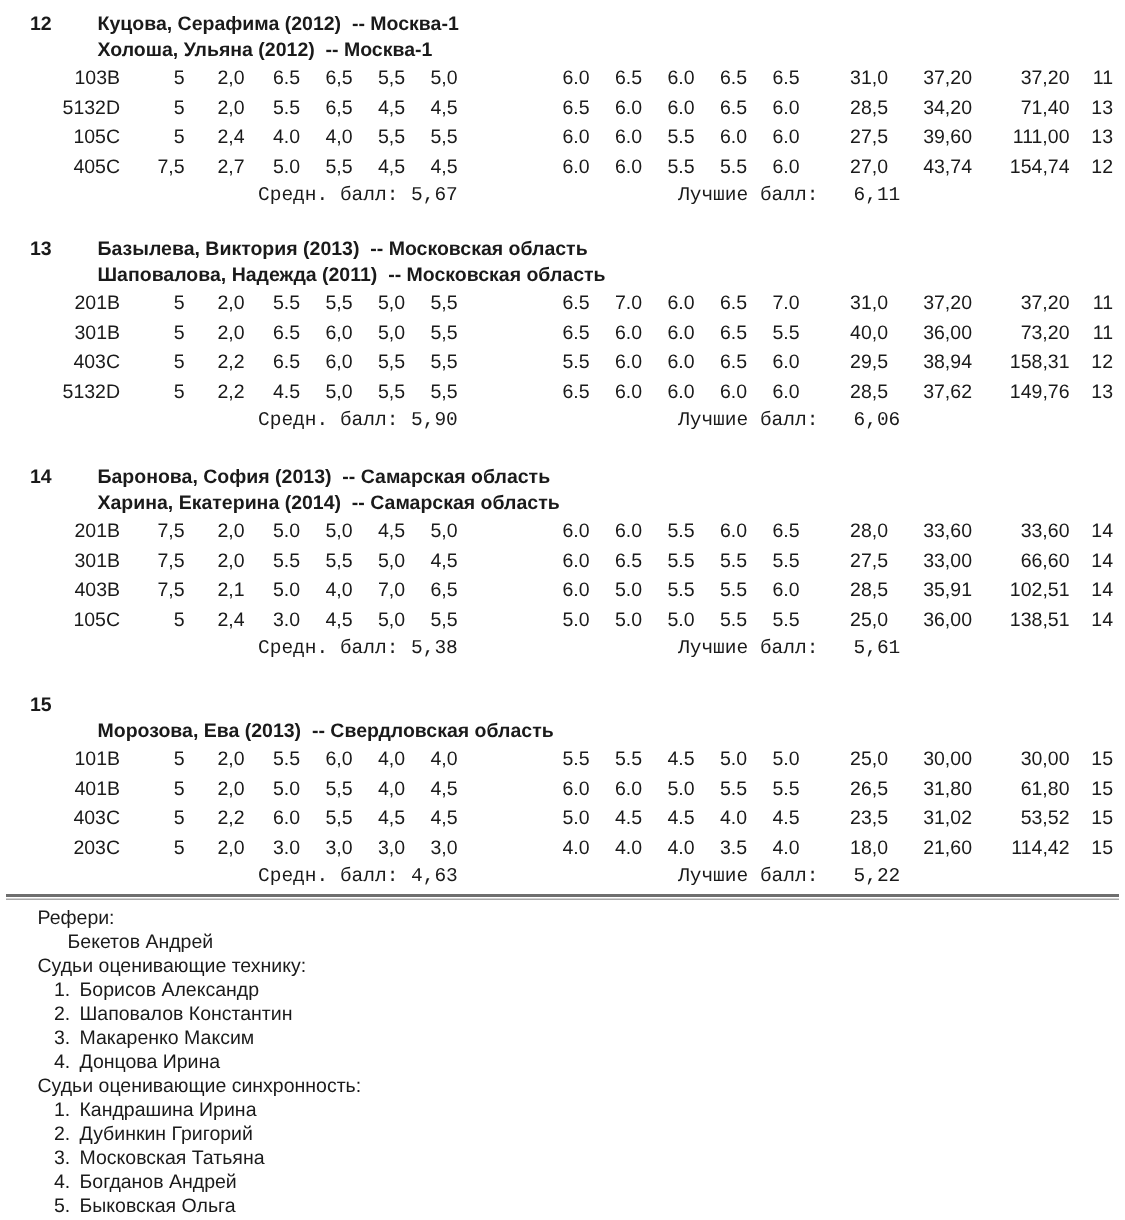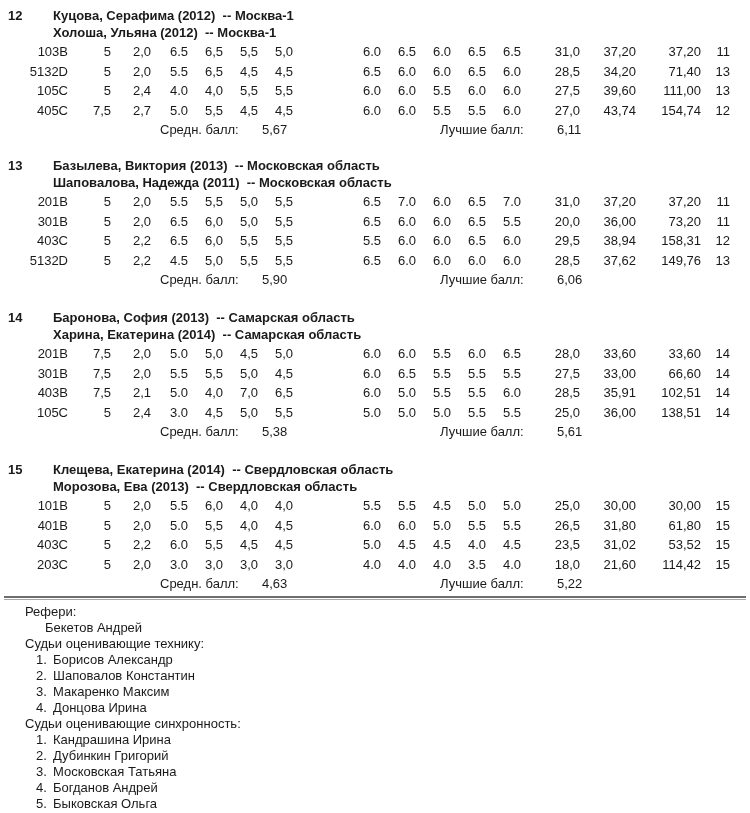--- a/index.html
+++ b/index.html
@@ -5,42 +5,42 @@
   html,body{margin:0;padding:0;}
   body{
     width:750px;height:813px;background:#ffffff;
     font-family:"Liberation Sans", sans-serif;
     color:#1a1a1a;font-size:13px;
     -webkit-font-smoothing:antialiased;
   }
   .page{position:relative;width:750px;height:813px;overflow:hidden;background:#fff;}
 
   
-  .results .entry{position:absolute;left:0;width:733px;}
+  .results .entry{position:absolute;left:12px;width:733px;}
   .results .entry:nth-of-type(1){top:7px;}
   .results .entry:nth-of-type(2){top:157px;}
   .results .entry:nth-of-type(3){top:309px;}
   .results .entry:nth-of-type(4){top:461px;}
 
   .ehdr{position:relative;height:17px;line-height:17px;font-weight:bold;}
   .enum{position:absolute;left:8px;}
   .ename{position:absolute;left:53px;white-space:pre;}
 
   .rows{margin-top:1px;}
   .drow{
     display:grid;
     grid-template-columns:70px 43px 40px 14px repeat(4,35px) 53px repeat(5,35px) 47px 56px 65px 27px;
     height:19.5px;line-height:19.5px;
   }
   .c{text-align:right;padding-right:2px;white-space:nowrap;}
   .c.t,.c.s{text-align:left;padding-left:3px;padding-right:0;}
   .c.sp{padding:0;}
   .c.rank{padding-right:0;}
 
-  .avgrow{position:relative;height:20px;line-height:20px;}
+  .avgrow{position:relative;height:20px;line-height:20px;font-family:Liberation Mono, monospace;}
   .avg-label{position:absolute;left:160px;}
   .avg-val{position:absolute;left:262px;}
   .best-label{position:absolute;left:440px;text-align:right;}
   .best-val{position:absolute;left:557px;text-align:center;}
 
   
   .separator{
     position:absolute;top:596px;left:4px;width:742px;height:1px;
     border-top:2px solid #6e6e6e;border-bottom:1px solid #a8a8a8;
   }
@@ -198,21 +198,21 @@
     <span class="c t">6.5</span>
     <span class="c t">6,0</span>
     <span class="c t">5,0</span>
     <span class="c t">5,5</span>
     <span class="c sp"></span>
     <span class="c s">6.5</span>
     <span class="c s">6.0</span>
     <span class="c s">6.0</span>
     <span class="c s">6.5</span>
     <span class="c s">5.5</span>
-    <span class="c">20,0</span>
+    <span class="c">40,0</span>
     <span class="c">36,00</span>
     <span class="c">73,20</span>
     <span class="c rank">11</span>
   </div>
 
   <div class="drow">
     <span class="c code">403C</span>
     <span class="c">5</span>
     <span class="c">2,2</span>
     <span class="c sp"></span>
@@ -358,21 +358,20 @@
       <span class="avg-label">Средн. балл:</span>
       <span class="avg-val">5,38</span>
       <span class="best-label">Лучшие балл:</span>
       <span class="best-val">5,61</span>
     </div>
   </div>
 
   <div class="entry">
     <div class="ehdr">
       <span class="enum">15</span>
-      <span class="ename">Клещева, Екатерина (2014)  -- Свердловская область</span>
     </div>
     <div class="ehdr">
       <span class="ename">Морозова, Ева (2013)  -- Свердловская область</span>
     </div>
     <div class="rows">
   <div class="drow">
     <span class="c code">101B</span>
     <span class="c">5</span>
     <span class="c">2,0</span>
     <span class="c sp"></span>

